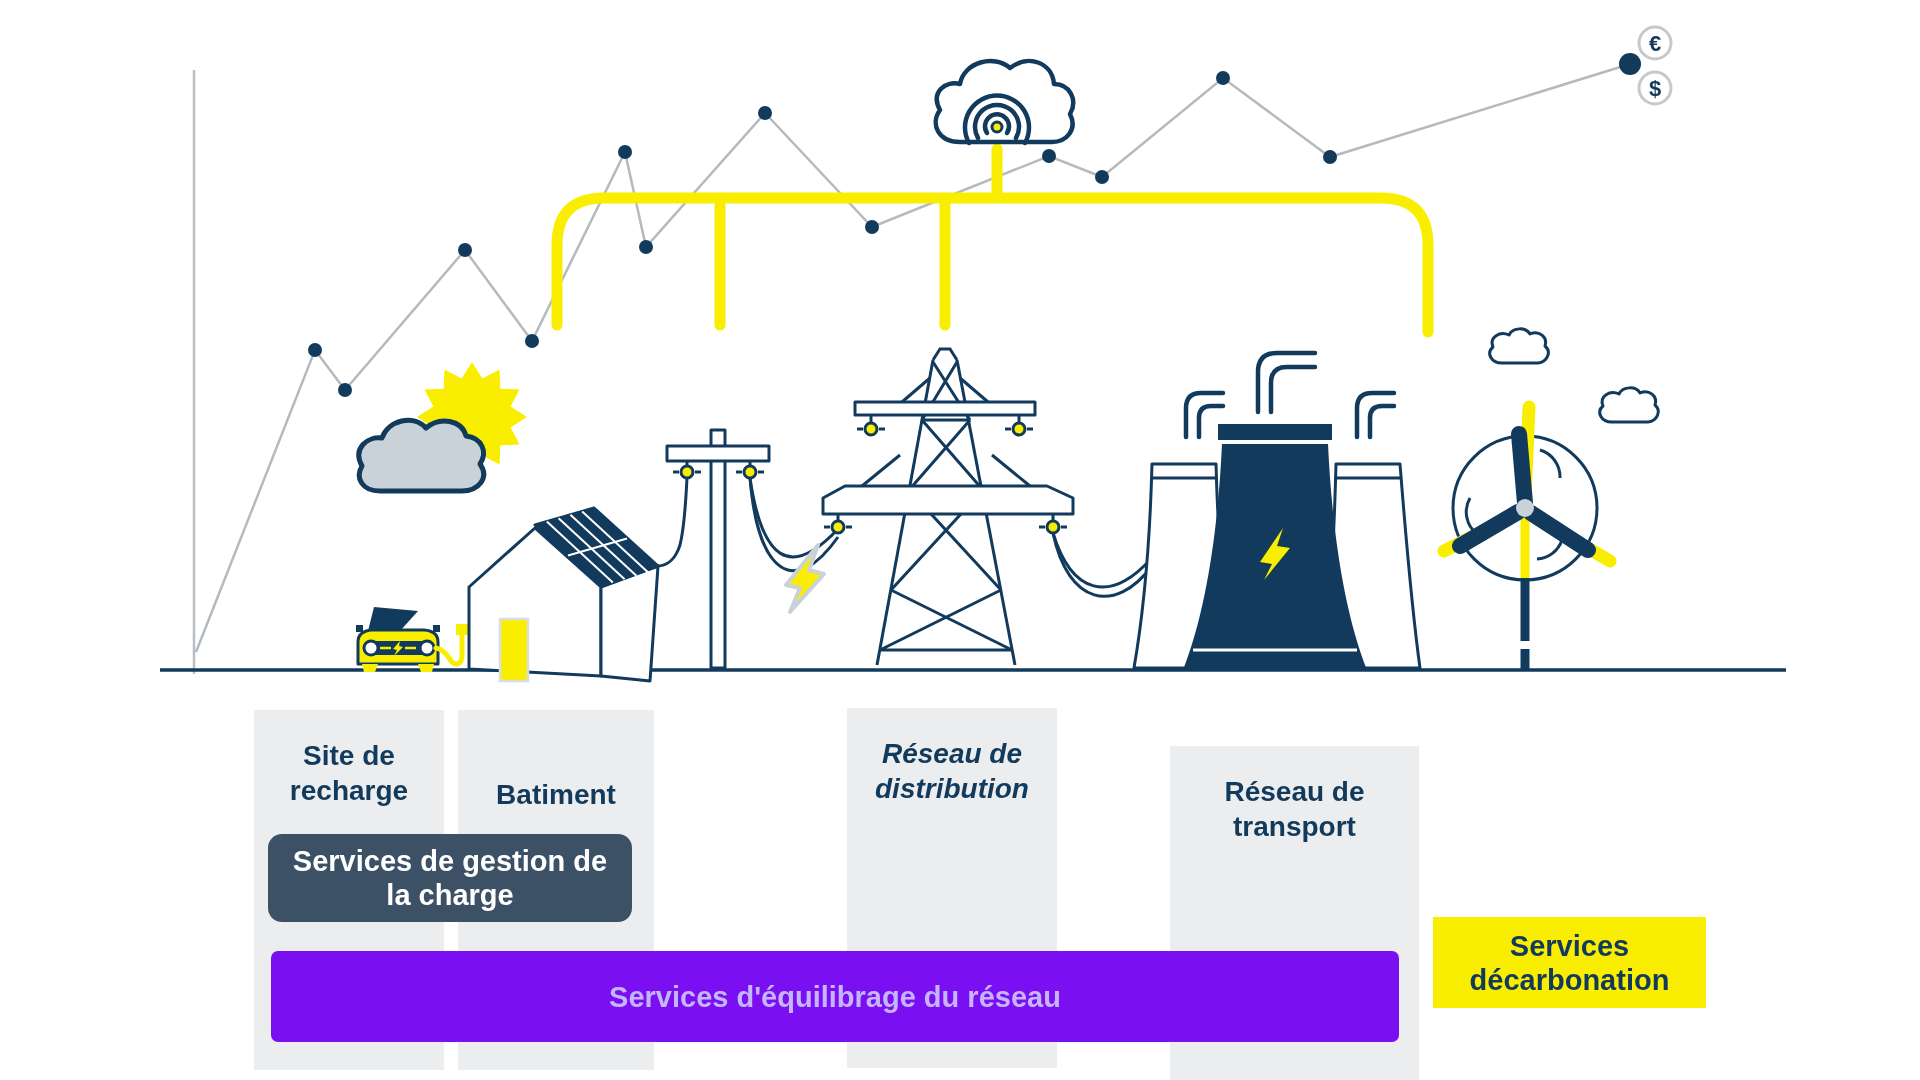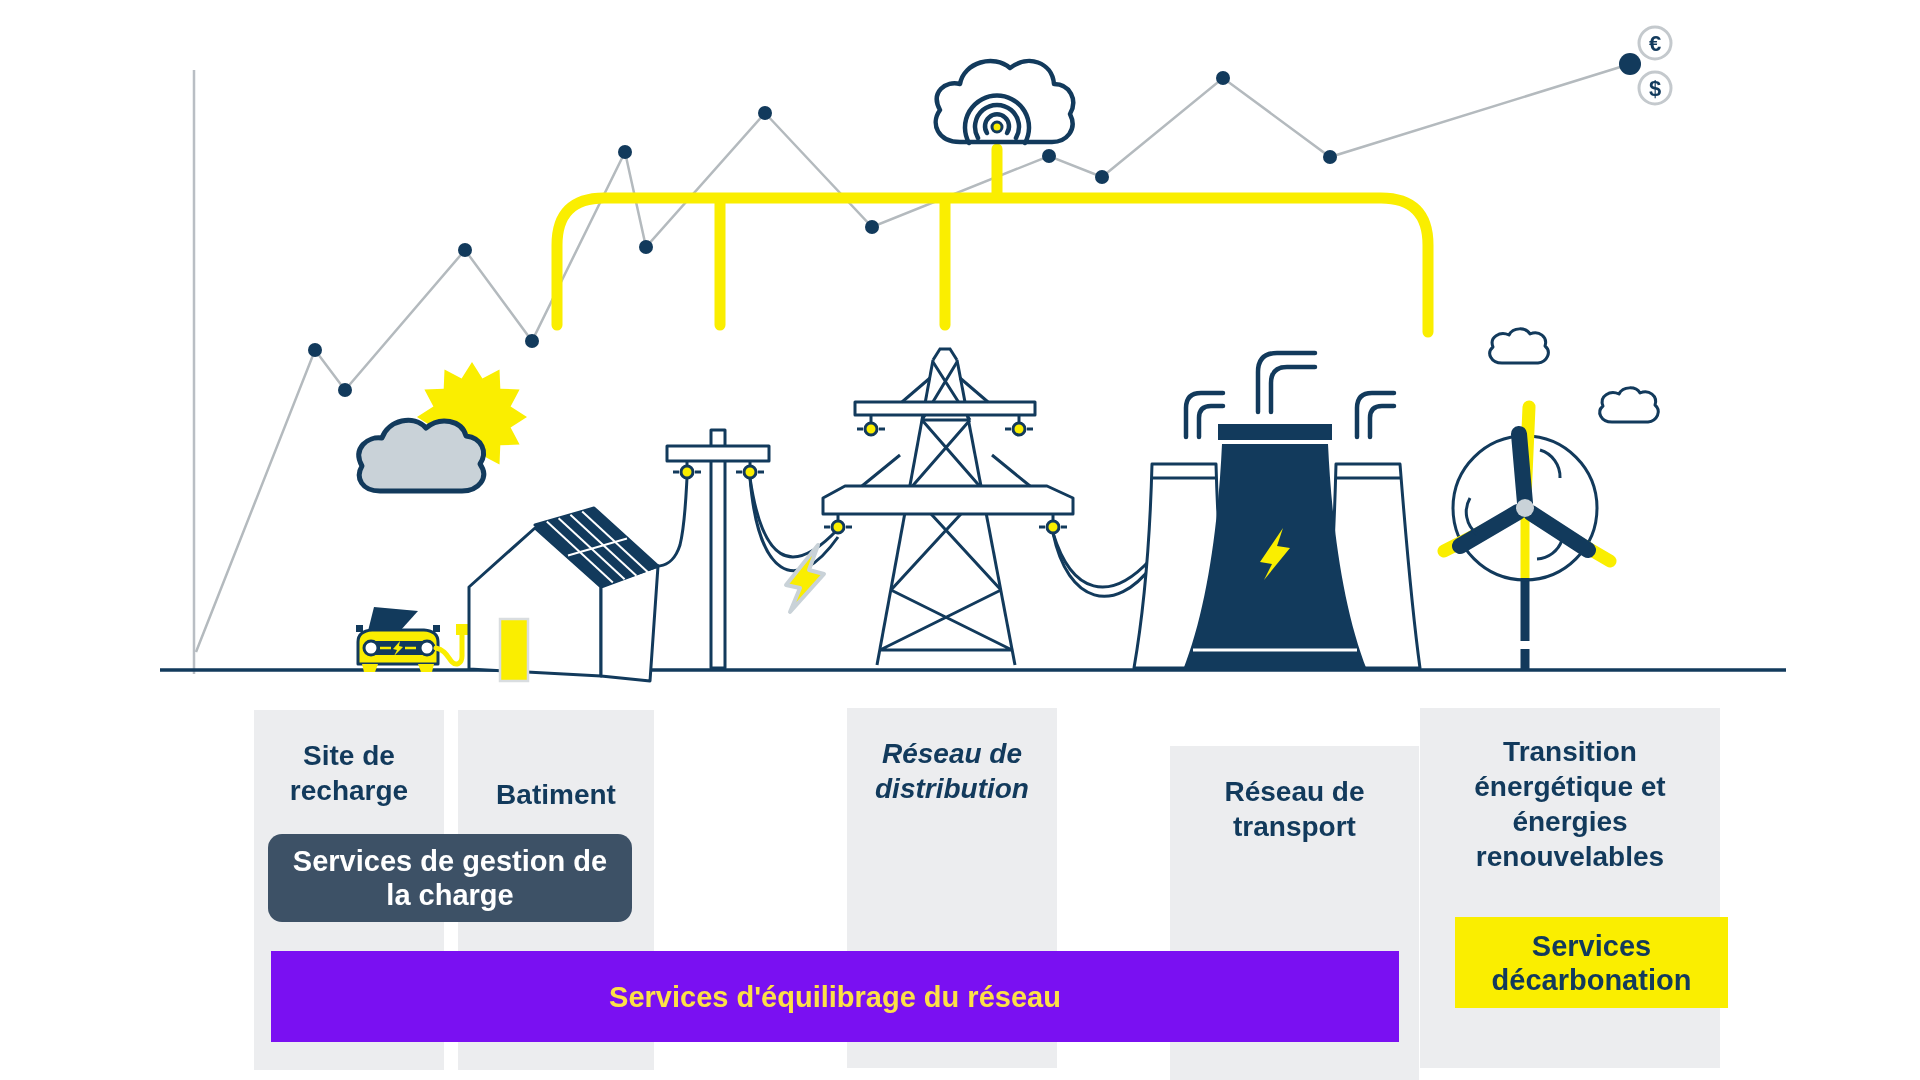--- a/index.html
+++ b/index.html
@@ -25,21 +25,21 @@
   .insul{fill:var(--yellow);stroke:var(--navy);stroke-width:3;}
   .grid-line{stroke:#fff;stroke-width:2;}
   .curr-ring{fill:#fff;stroke:var(--ringGray);stroke-width:3;}
   .curr-glyph{fill:var(--navy);font:700 22px "Liberation Sans",sans-serif;text-anchor:middle;}
 
   .col{position:absolute;background:var(--colGray);}
   .col-title{color:var(--navy);font-weight:700;font-size:28px;line-height:35px;text-align:center;width:100%;}
   .banner{position:absolute;display:flex;align-items:center;justify-content:center;text-align:center;
           font-weight:700;font-size:29px;line-height:34px;}
   .banner-charge{background:var(--slate);color:#fff;border-radius:14px;}
-  .banner-balance{background:var(--purple);color:#fde047;}
+  .banner-balance{background:var(--purple);color:#c4b5fd;border-radius:7px;}
   .banner-decarb{background:var(--yellow);color:var(--navy);}
   .pt-28{padding-top:28px;} .pt-47{padding-top:47px;margin-top:20px;} .pt-26{padding-top:26px;}
 </style>
 </head>
 <body>
 
 <div id="canvas">
 
   <svg id="scene" viewBox="0 0 1920 1080">
 
@@ -224,27 +224,24 @@
   </div>
   <div class="col" style="left:458px;top:710px;width:196px;height:360px;">
     <div class="col-title pt-47">Batiment</div>
   </div>
   <div class="col" style="left:847px;top:708px;width:210px;height:360px;font-style:italic;">
     <div class="col-title pt-28">Réseau de distribution</div>
   </div>
   <div class="col" style="left:1170px;top:746px;width:249px;height:360px;">
     <div class="col-title pt-28">Réseau de transport</div>
   </div>
-  <div class="col" style="left:1420px;top:708px;width:300px;height:360px;padding:0 18px;">
-    <div class="col-title pt-26">Transition énergétique et énergies renouvelables</div>
-  </div>
 
   <div class="banner banner-charge" style="left:268px;top:834px;width:364px;height:88px;padding:0 20px;">
     <span>Services de gestion de la charge</span>
   </div>
   <div class="banner banner-balance" style="left:271px;top:951px;width:1128px;height:91px;">
     <span>Services d'équilibrage du réseau</span>
   </div>
-  <div class="banner banner-decarb" style="left:1433px;top:917px;width:273px;height:91px;padding:0 24px;margin-left:22px;">
+  <div class="banner banner-decarb" style="left:1433px;top:917px;width:273px;height:91px;padding:0 24px;">
     <span>Services décarbonation</span>
   </div>
 
 </div>
 
 </body></html>

